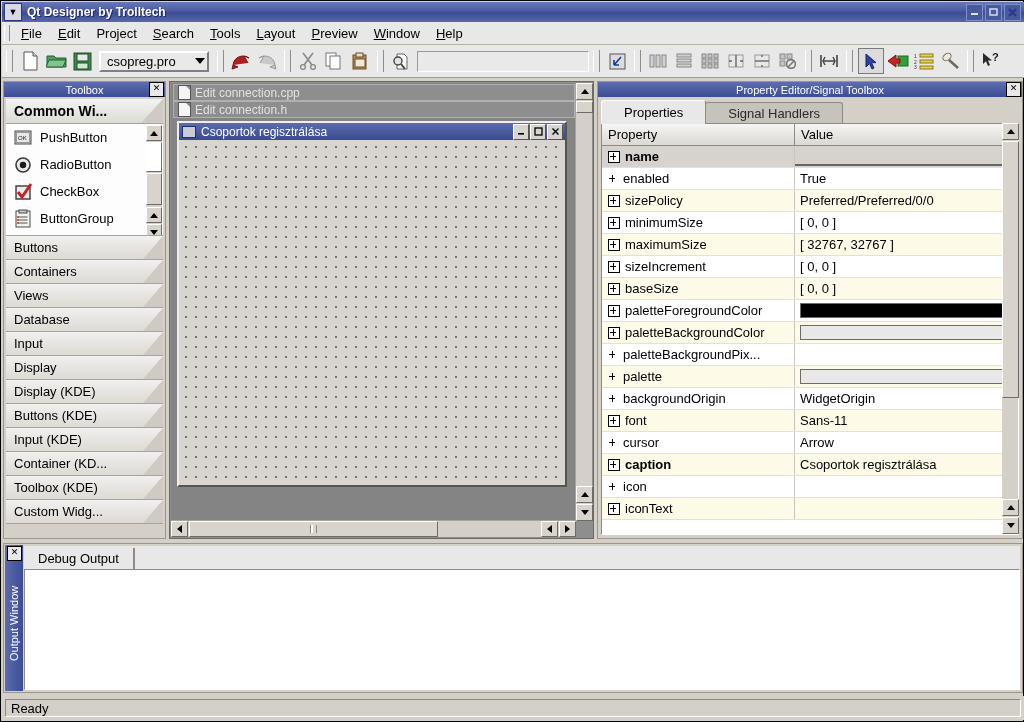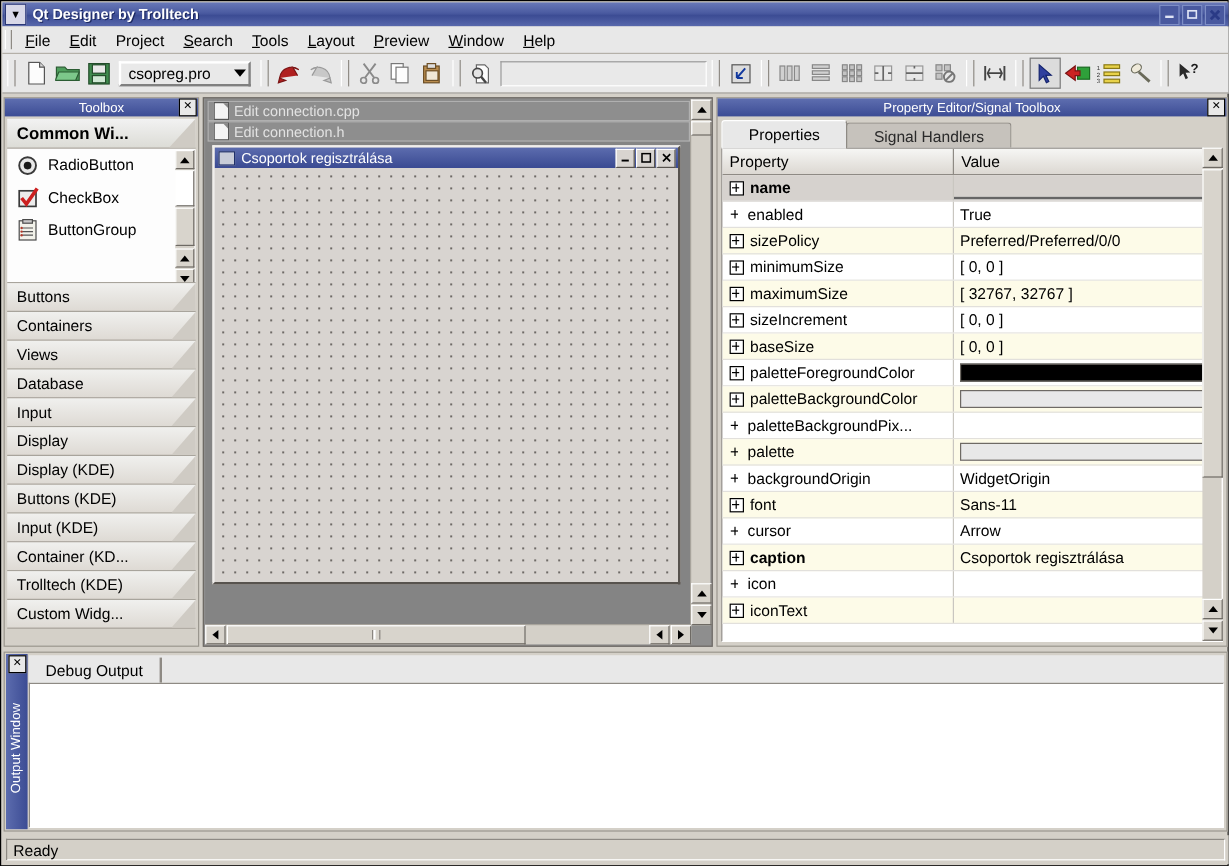--- a/index.html
+++ b/index.html
@@ -401,20 +401,30 @@
 
     <div class="tbx-inner">
       <div class="tbx-head">
         <span>Common Wi...</span>
       </div>
 
       <div class="tbx-page">
         <div class="tbx-item">
           <span class="ico">
             <svg width="20" height="20" viewBox="0 0 20 20">
+                <rect x="2" y="3" width="16" height="13" fill="#d8d8d8" stroke="#4a4a4a"></rect>
+                <rect x="3.5" y="4.5" width="13" height="10" fill="#e8e8e8" stroke="#9a9a9a"></rect>
+                <text x="5" y="12" font-size="6" fill="#111" font-family="Liberation Sans">OK</text>
+              </svg>
+          </span>
+          <span>PushButton</span>
+        </div>
+        <div class="tbx-item">
+          <span class="ico">
+            <svg width="20" height="20" viewBox="0 0 20 20">
                 <circle cx="10" cy="10" r="7" fill="#e8e8e8" stroke="#3a3a3a" stroke-width="1.6"></circle>
                 <circle cx="10" cy="10" r="3.2" fill="#1a1a1a"></circle>
               </svg>
           </span>
           <span>RadioButton</span>
         </div>
         <div class="tbx-item">
           <span class="ico">
             <svg width="20" height="20" viewBox="0 0 20 20">
                 <rect x="3" y="4" width="14" height="13" fill="#ececec" stroke="#3a3a3a" stroke-width="1.4"></rect>
@@ -480,21 +490,21 @@
       <div class="cat">
           <span>Buttons (KDE)</span>
         </div>
       <div class="cat">
           <span>Input (KDE)</span>
         </div>
       <div class="cat">
           <span>Container (KD...</span>
         </div>
       <div class="cat">
-          <span>Trolltech (KDE)</span>
+          <span>Toolbox (KDE)</span>
         </div>
       <div class="cat">
           <span>Custom Widg...</span>
         </div>
     </div>
   </div>
 
   <div class="workspace">
     <div class="mdi-bg">
 

